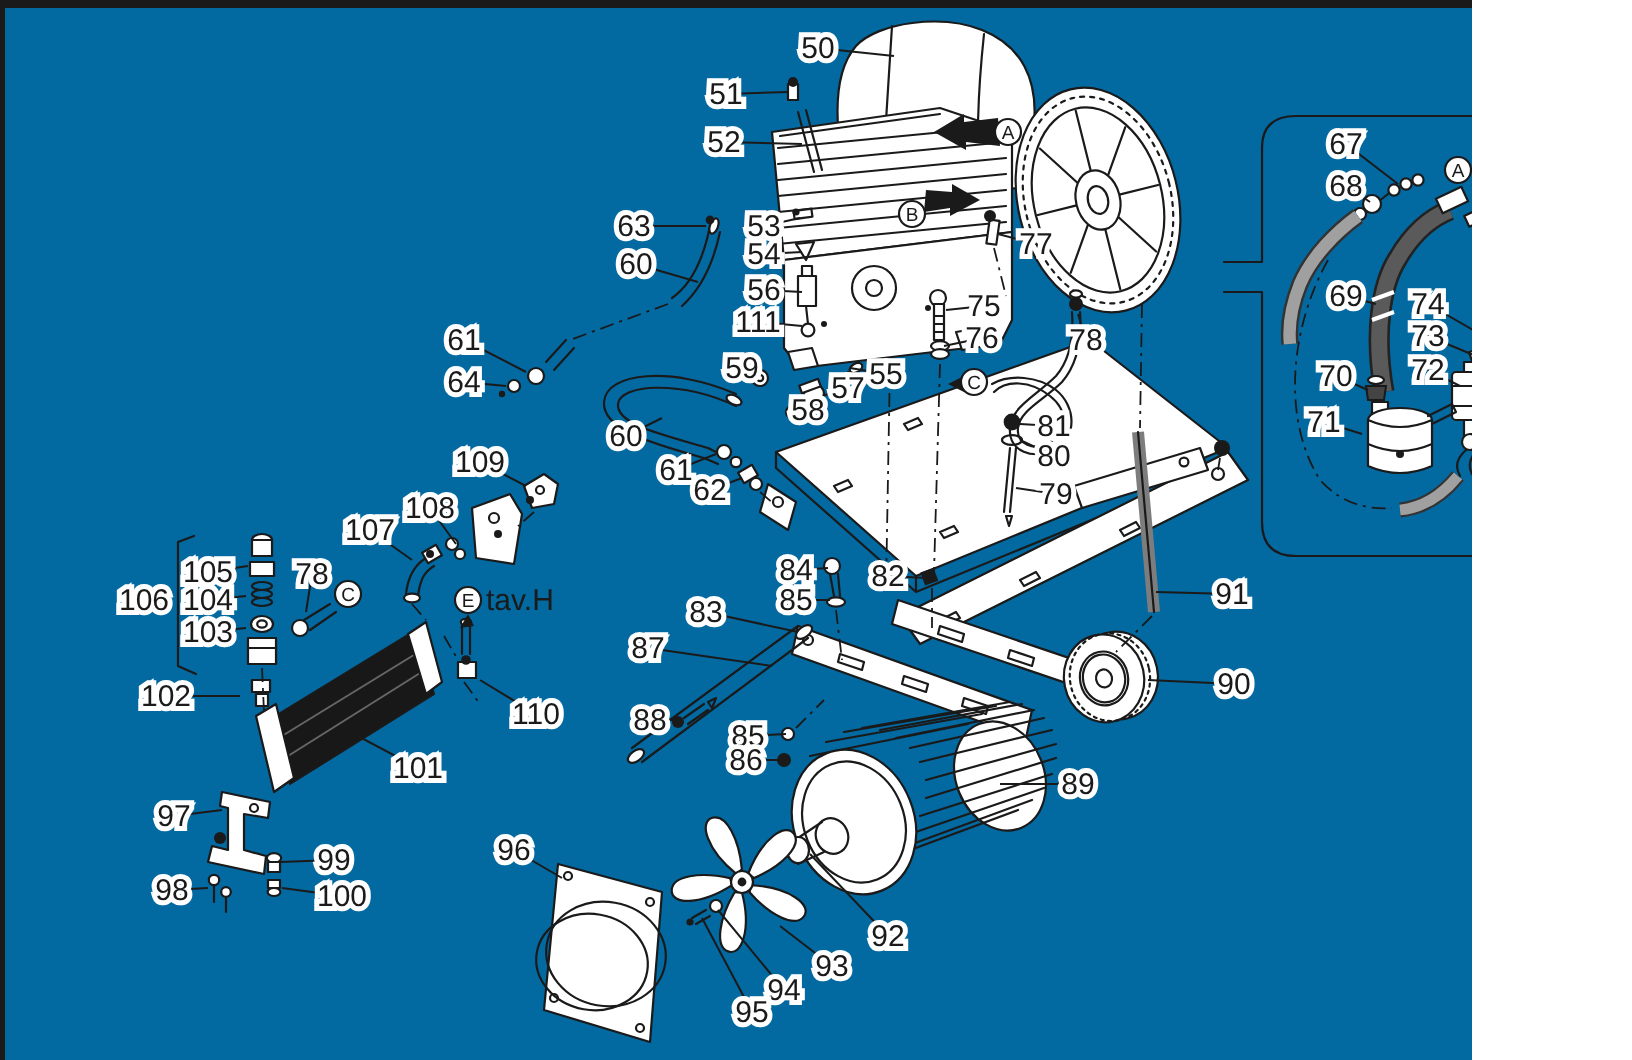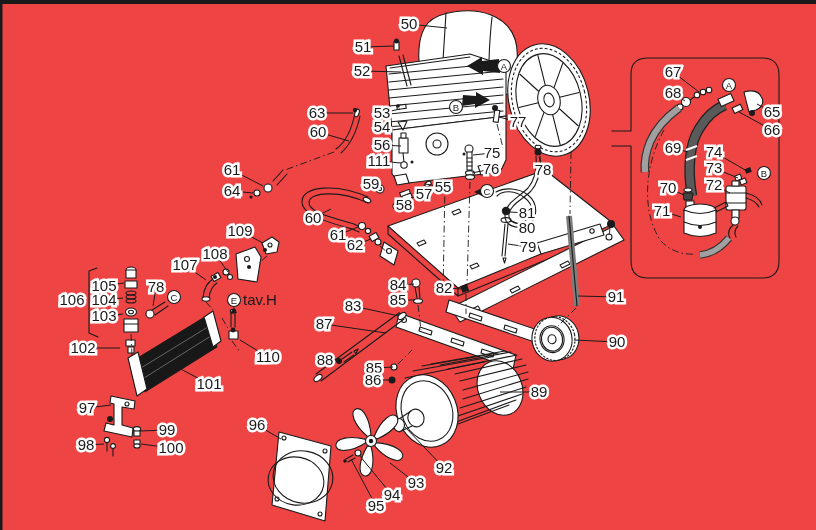--- a/index.html
+++ b/index.html
@@ -1,16 +1,16 @@
 <!DOCTYPE html>
 <html style="--ink: #1a1a1a; --hose_light: #a0a0a0; --hose_dark: #5a5a5a; --rod: #7d7d7d; --cooler: #181818;"><head>
 <meta charset="utf-8">
 <style>
   html,body{margin:0;padding:0;background:#fff;}
-  #stage{position:relative;width:816px;height:530px;background:#ef4444;overflow:hidden;
+  #stage{position:relative;width:736px;height:530px;background:#0369a1;overflow:hidden;
          font-family:"Liberation Sans", sans-serif;}
   svg{position:absolute;left:0;top:0;}
   .s{stroke:var(--ink,#1a1a1a);stroke-width:1.1;fill:none;stroke-linecap:round;stroke-linejoin:round;}
   .sf{stroke:var(--ink,#1a1a1a);stroke-width:1.1;fill:#fff;stroke-linejoin:round;}
   .blk{fill:var(--ink,#1a1a1a);stroke:none;}
   .dd{stroke:var(--ink,#1a1a1a);stroke-width:0.9;fill:none;stroke-dasharray:7 3 1.5 3;}
   .lbl{font-family:"Liberation Sans", sans-serif;font-size:15px;fill:var(--ink,#1a1a1a);
        paint-order:stroke;stroke:#fff;stroke-width:5px;text-anchor:middle;}
   .mk{font-family:"Liberation Sans", sans-serif;font-size:9.5px;fill:var(--ink,#1a1a1a);text-anchor:middle;}
   .note{font-family:"Liberation Sans", sans-serif;font-size:15px;fill:var(--ink,#1a1a1a);}

